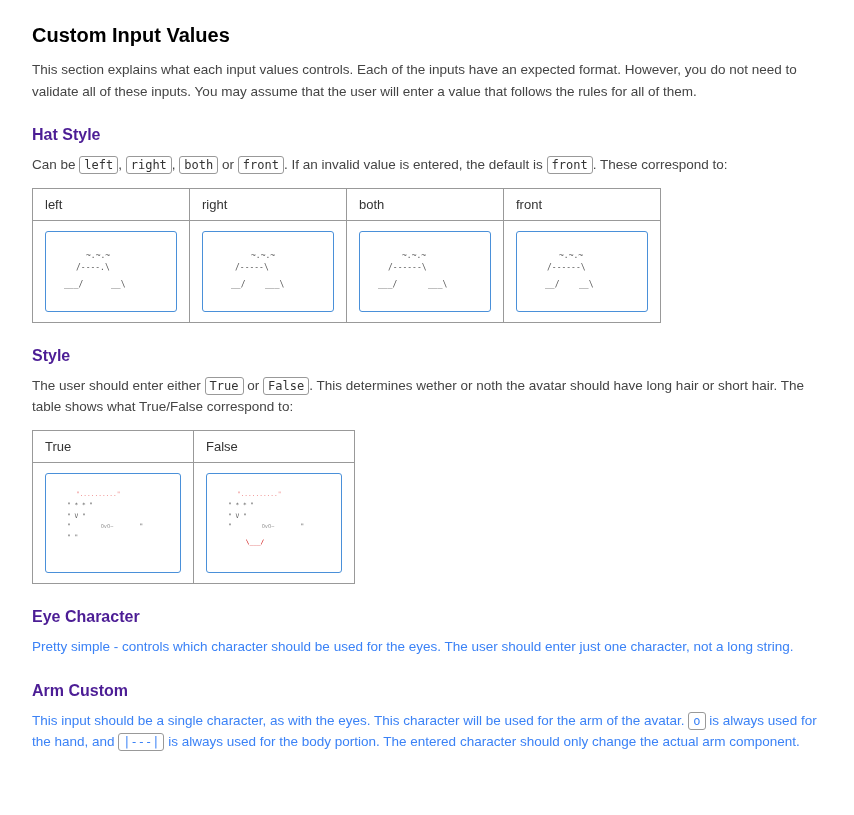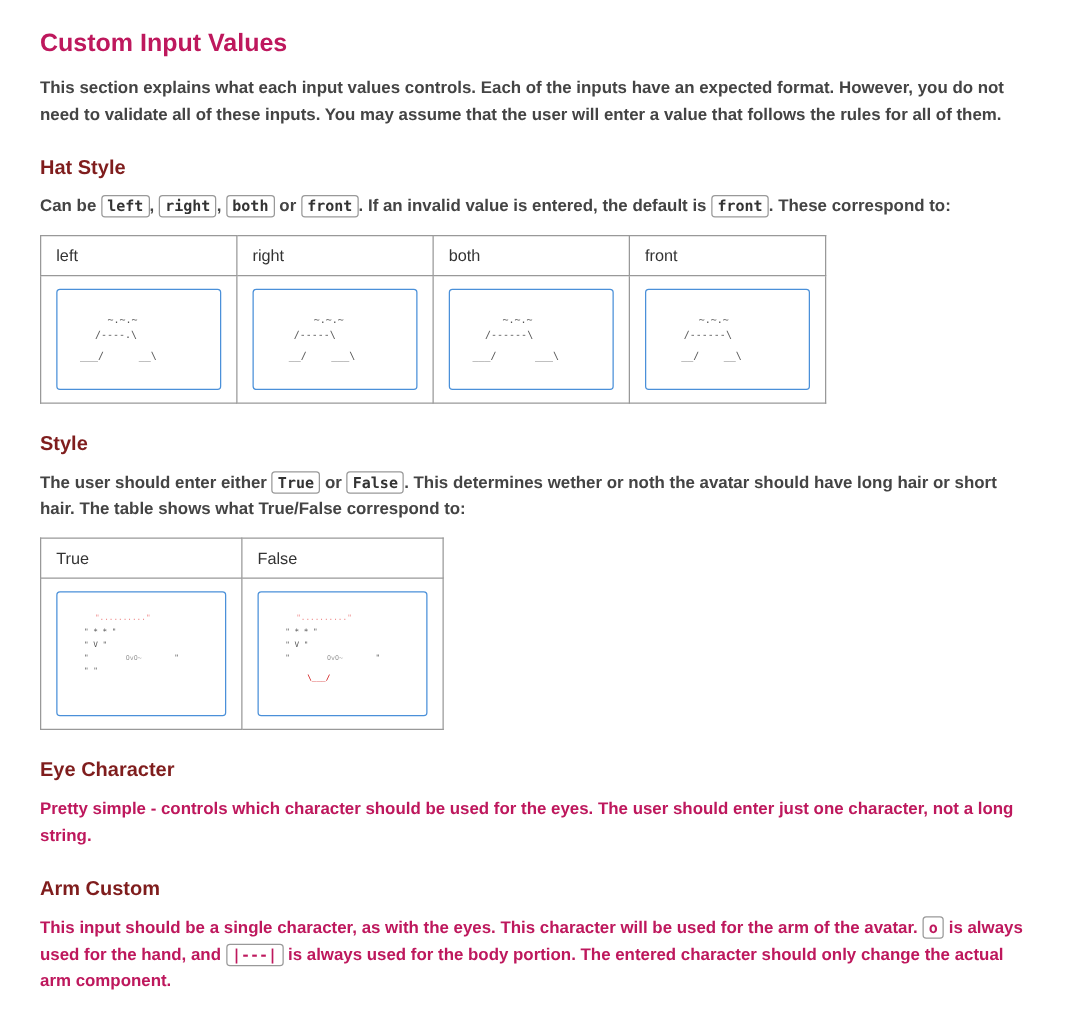--- a/index.html
+++ b/index.html
@@ -8,35 +8,34 @@
       font-size: 14px;
       color: #333;
       background: #fff;
       padding: 24px 32px;
       max-width: 854px;
     }
     h1 {
       font-size: 20px;
       font-weight: bold;
       margin-bottom: 12px;
-      color: #be185d;
+      color: #000000;
     }
     h2 {
       font-size: 16px;
       font-weight: bold;
       margin-top: 24px;
       margin-bottom: 10px;
-      color: #7f1d1d;
+      color: #4c1d95;
     }
     p {
       font-size: 13.5px;
       line-height: 1.6;
       color: #444;
       margin-bottom: 12px;
-      font-weight: bold;
     }
     code.inline-code {
       font-family: monospace;
       font-size: 12px;
       border: 1px solid #999;
       border-radius: 3px;
       padding: 1px 4px;
       background: #fff;
       color: #333;
     }
@@ -83,21 +82,21 @@
       border-radius: 3px;
       padding: 10px 12px;
       background: #fff;
     }
     .hair-svg {
       width: 110px;
       height: 75px;
     }
 
     .blue-text {
-      color: #be185d;
+      color: #3b82f6;
     }
     .arm-highlight {
       background: #fff;
       border: 1px solid #999;
       border-radius: 3px;
       padding: 1px 4px;
       font-family: monospace;
       font-size: 12px;
     }
   </style>

